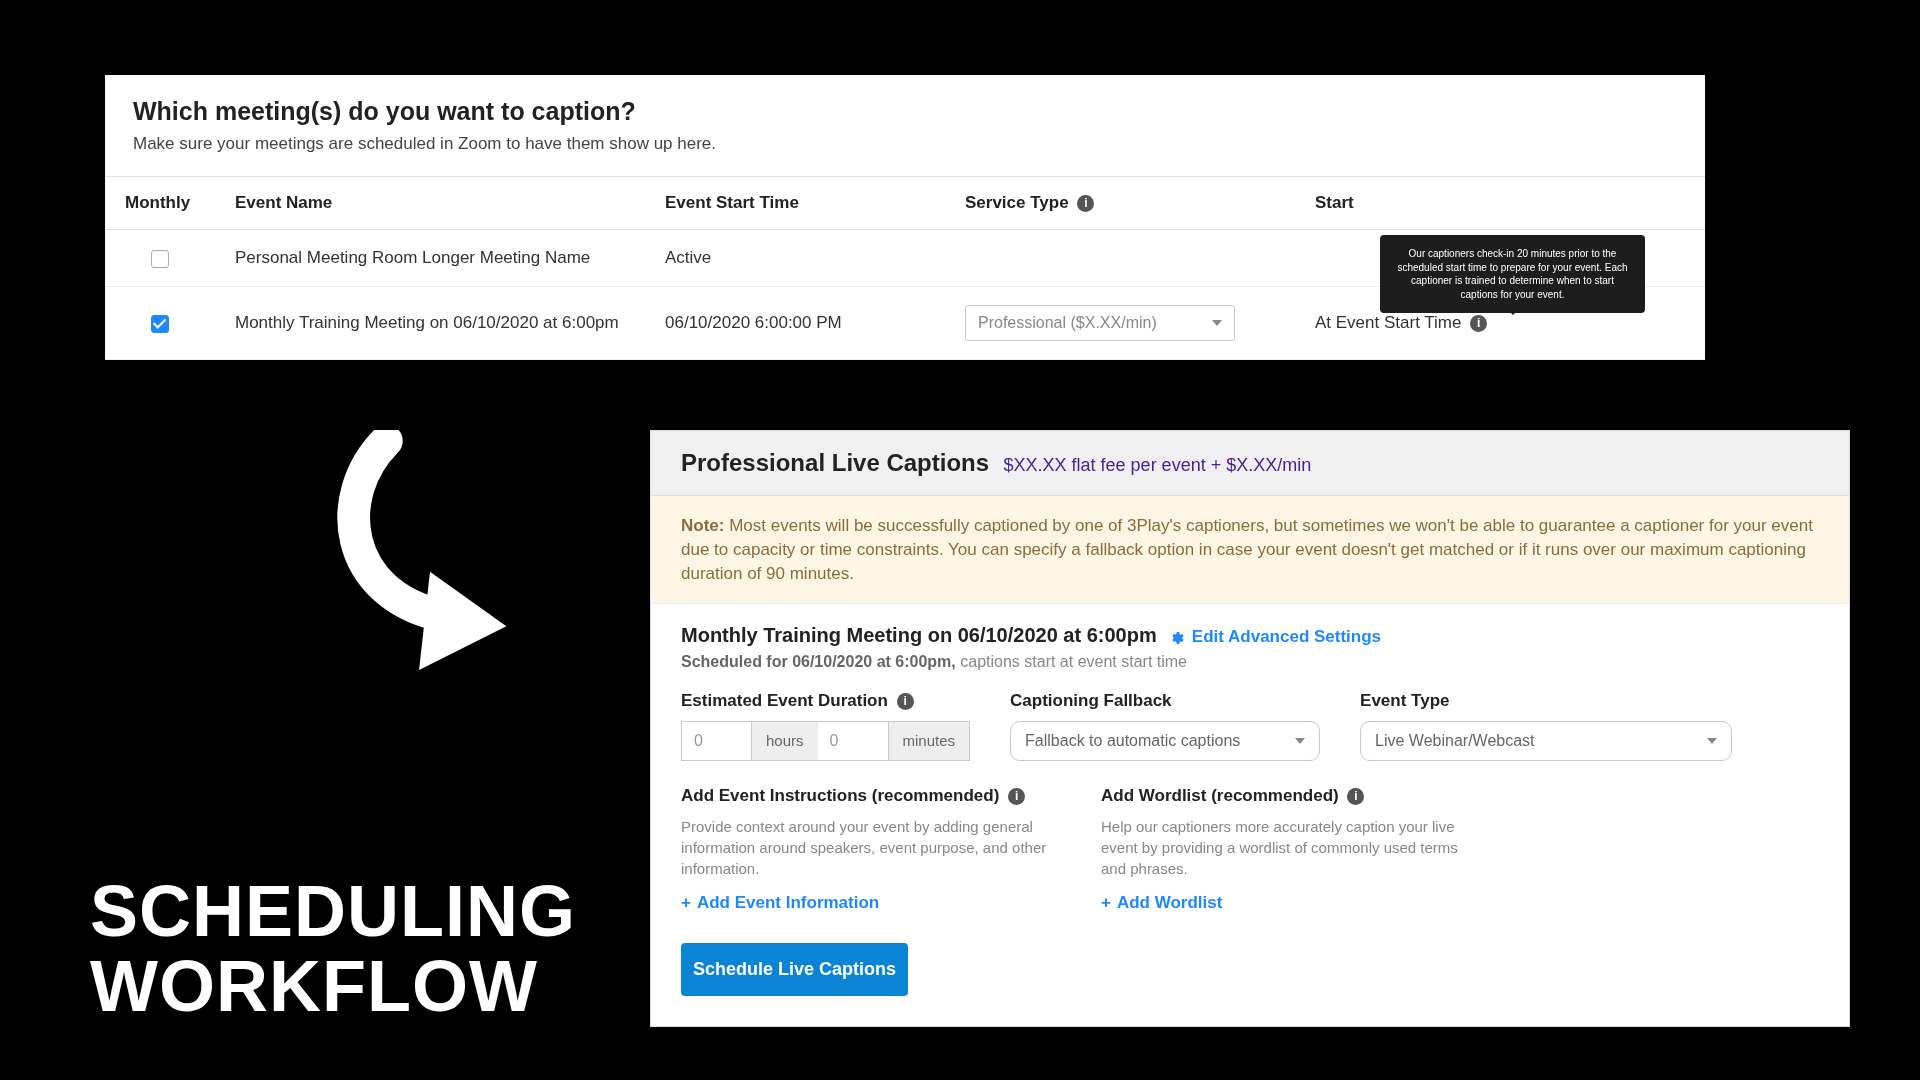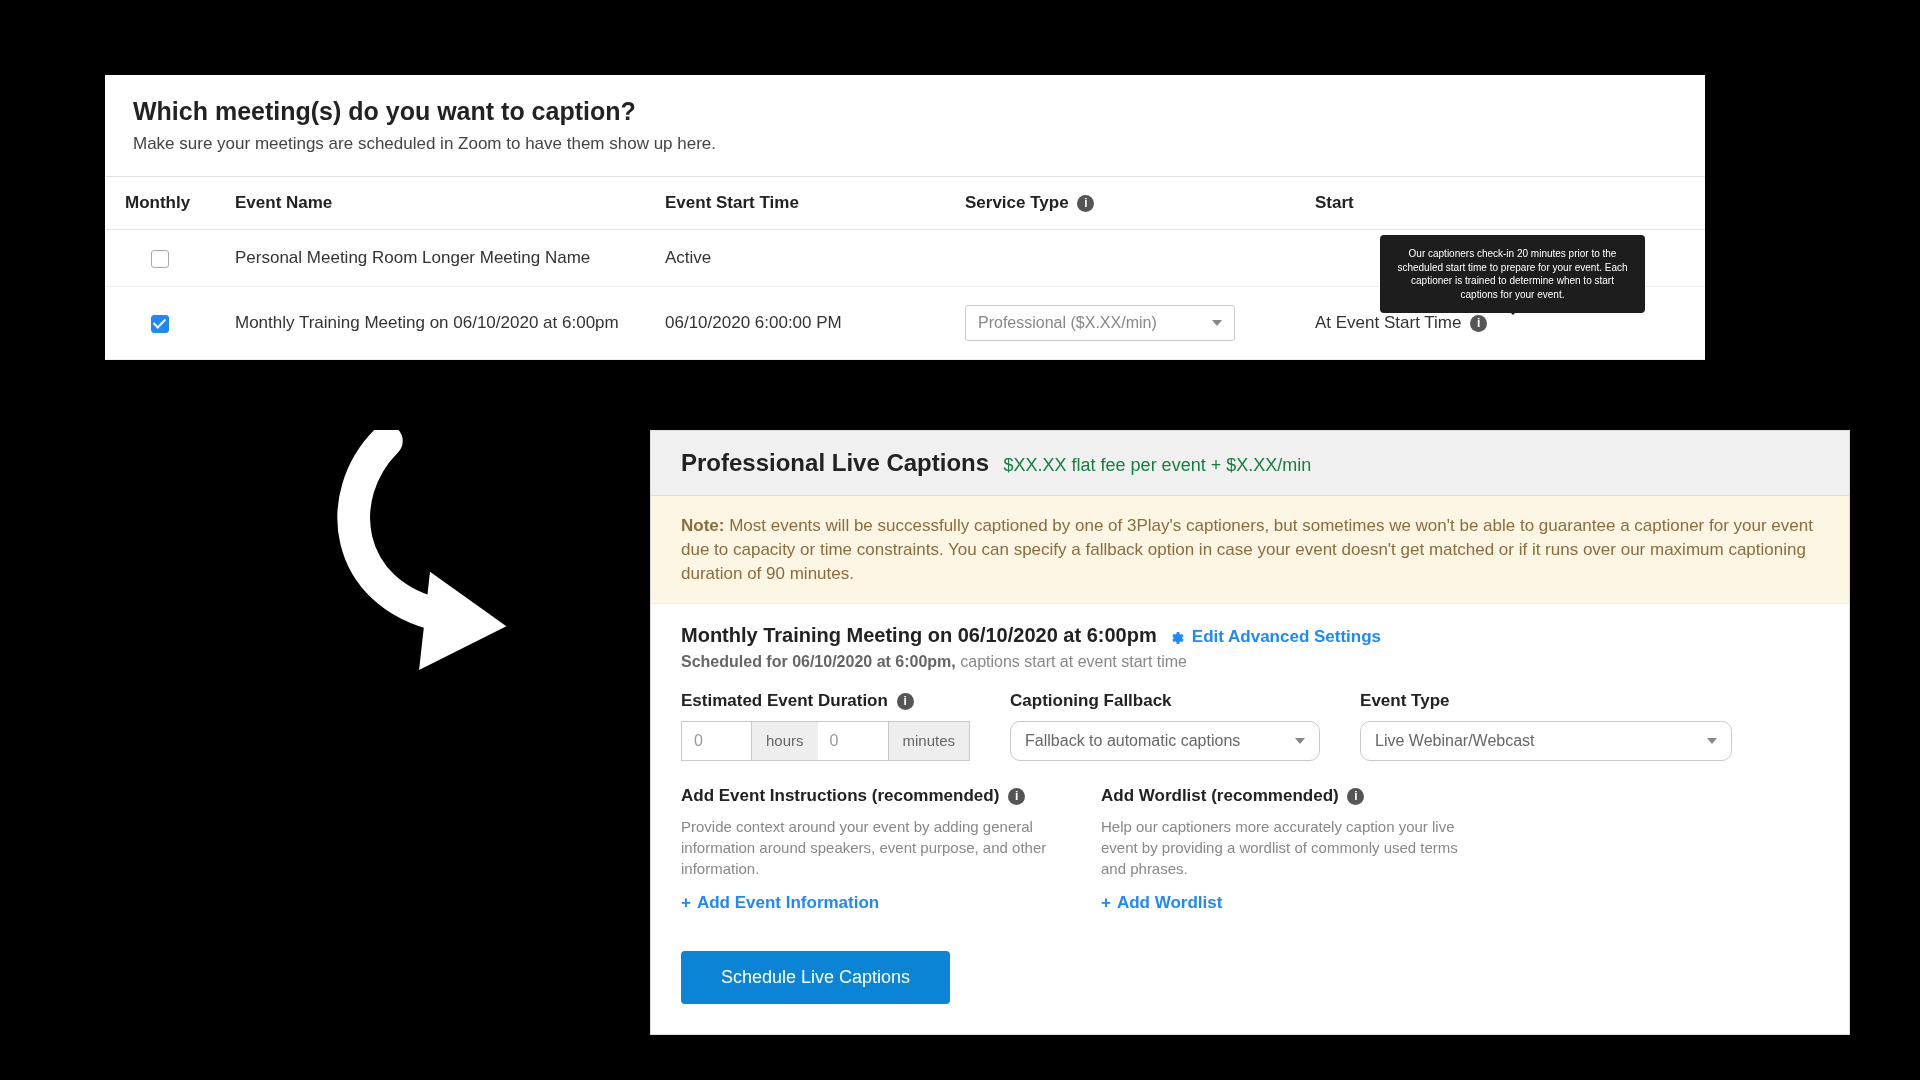--- a/index.html
+++ b/index.html
@@ -117,21 +117,21 @@
     width:1200px;
     background:#fff;
     border:1px solid #ddd;
   }
   .pb-header {
     background:#f0f0f0;
     border-bottom:1px solid #ddd;
     padding:18px 30px;
   }
   .pb-title { font-size:24px; font-weight:700; display:inline; }
-  .pb-price { font-size:18px; color:#15803d; margin-left:10px; }
+  .pb-price { font-size:18px; color:#4c1d95; margin-left:10px; }
   .pb-note {
     background:#fdf6e5; color:#8a6d3b;
     font-size:17px; line-height:1.4;
     padding:18px 30px;
     border-bottom:1px solid #eee;
   }
   .pb-note b { color:#8a6d3b; }
   .pb-body { padding:20px 30px 30px 30px; }
   .evt-line { font-size:20px; font-weight:700; }
   .gear-icon {
@@ -159,23 +159,23 @@
     display:flex;align-items:center;justify-content:space-between;
     border:1px solid #c9c9c9;border-radius:10px;background:#fff;
     padding:10px 14px;font-size:16px;color:#666;width:310px;
   }
   .row2 { display:flex; gap:40px; }
   .half { width:380px; }
   .help-text { color:#888; font-size:15px; line-height:1.4; margin:8px 0 14px 0;}
   .add-link { color:#1e88ff; font-size:17px; font-weight:700; }
   .plus { font-weight:700; margin-right:6px; }
   .cta {
-    margin-top:38px; background:#0b84d6; color:#fff;
+    margin-top:30px; background:#0b84d6; color:#fff;
     border:none; border-radius:4px;
-    padding:16px 40px; font-size:18px; font-weight:400;
+    padding:16px 12px; font-size:18px; font-weight:700;
   }
 
   
   .big-caption {
     position:absolute; left:90px; bottom:55px;
     color:#fff; font-weight:800; font-size:72px;
     letter-spacing:1px; line-height:1.05;
     font-family: "Arial Black", Arial, sans-serif;
   }
   .arrow {
@@ -319,14 +319,18 @@
           <a class="add-link">
             <span class="plus">+</span><span>Add Wordlist</span>
           </a>
         </div>
       </div>
 
       <button class="cta">Schedule Live Captions</button>
     </div>
   </div>
 
+  <div class="big-caption">
+    <div>SCHEDULING</div>
+    <div>WORKFLOW</div>
+  </div>
 
 </div>
 
 </body></html>

